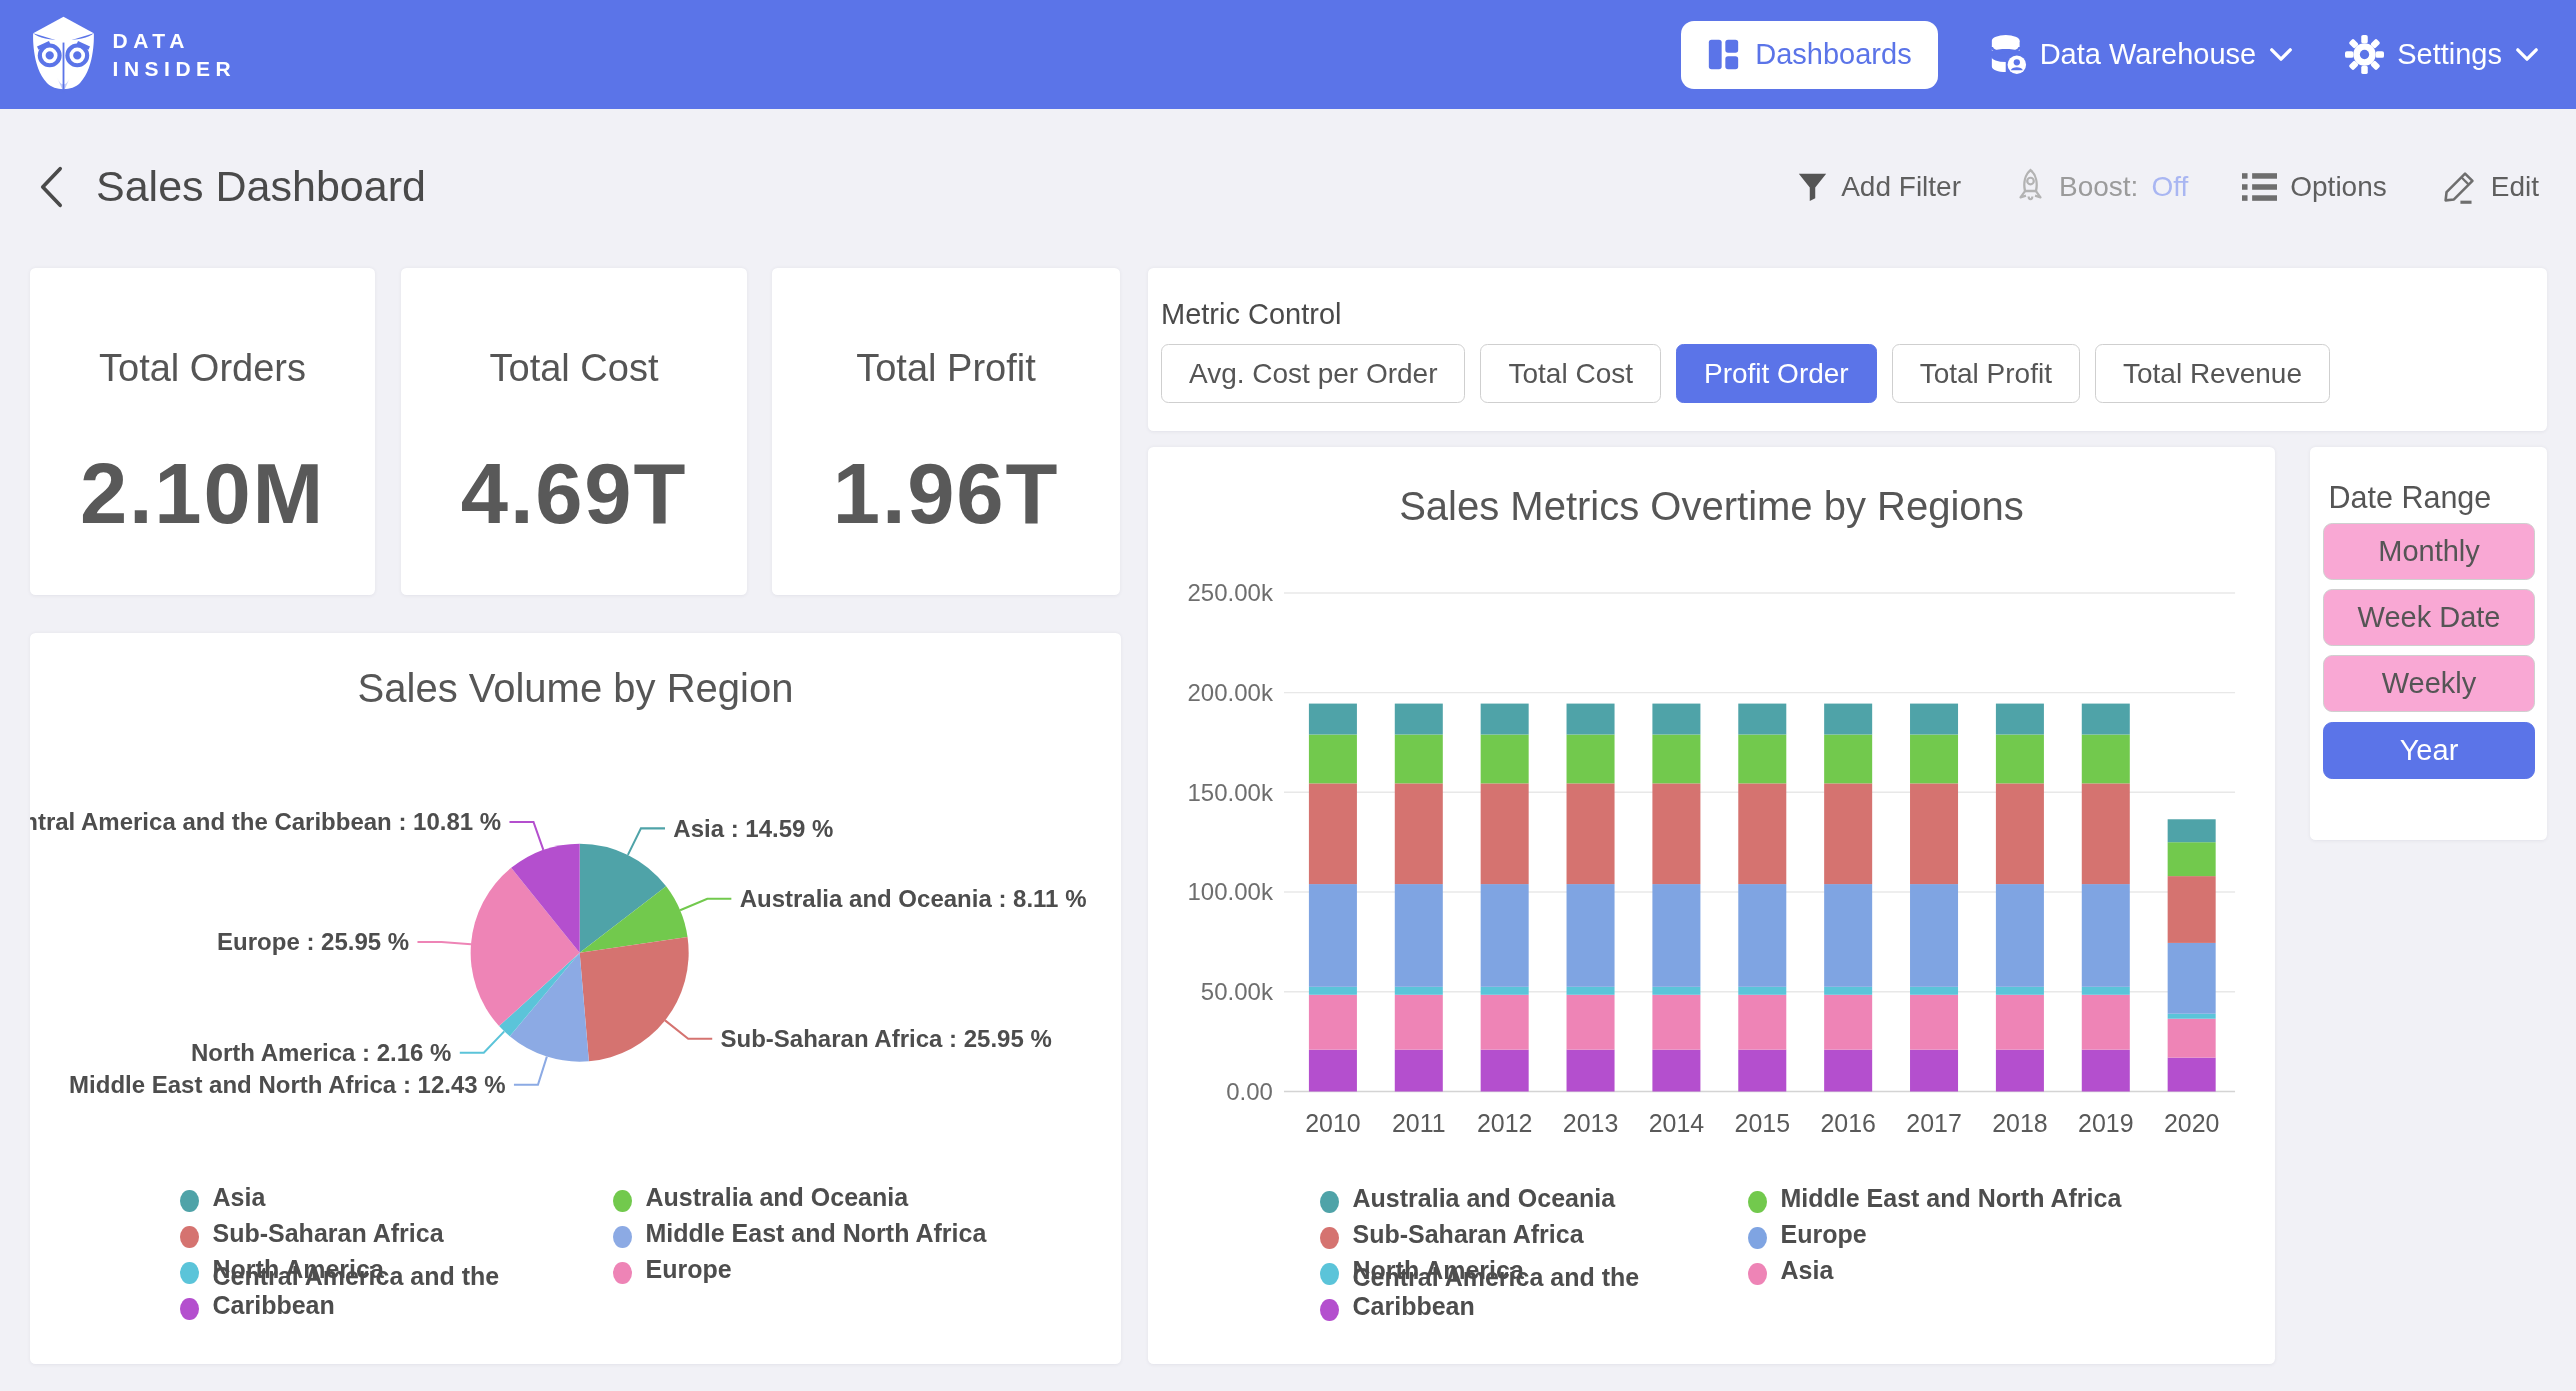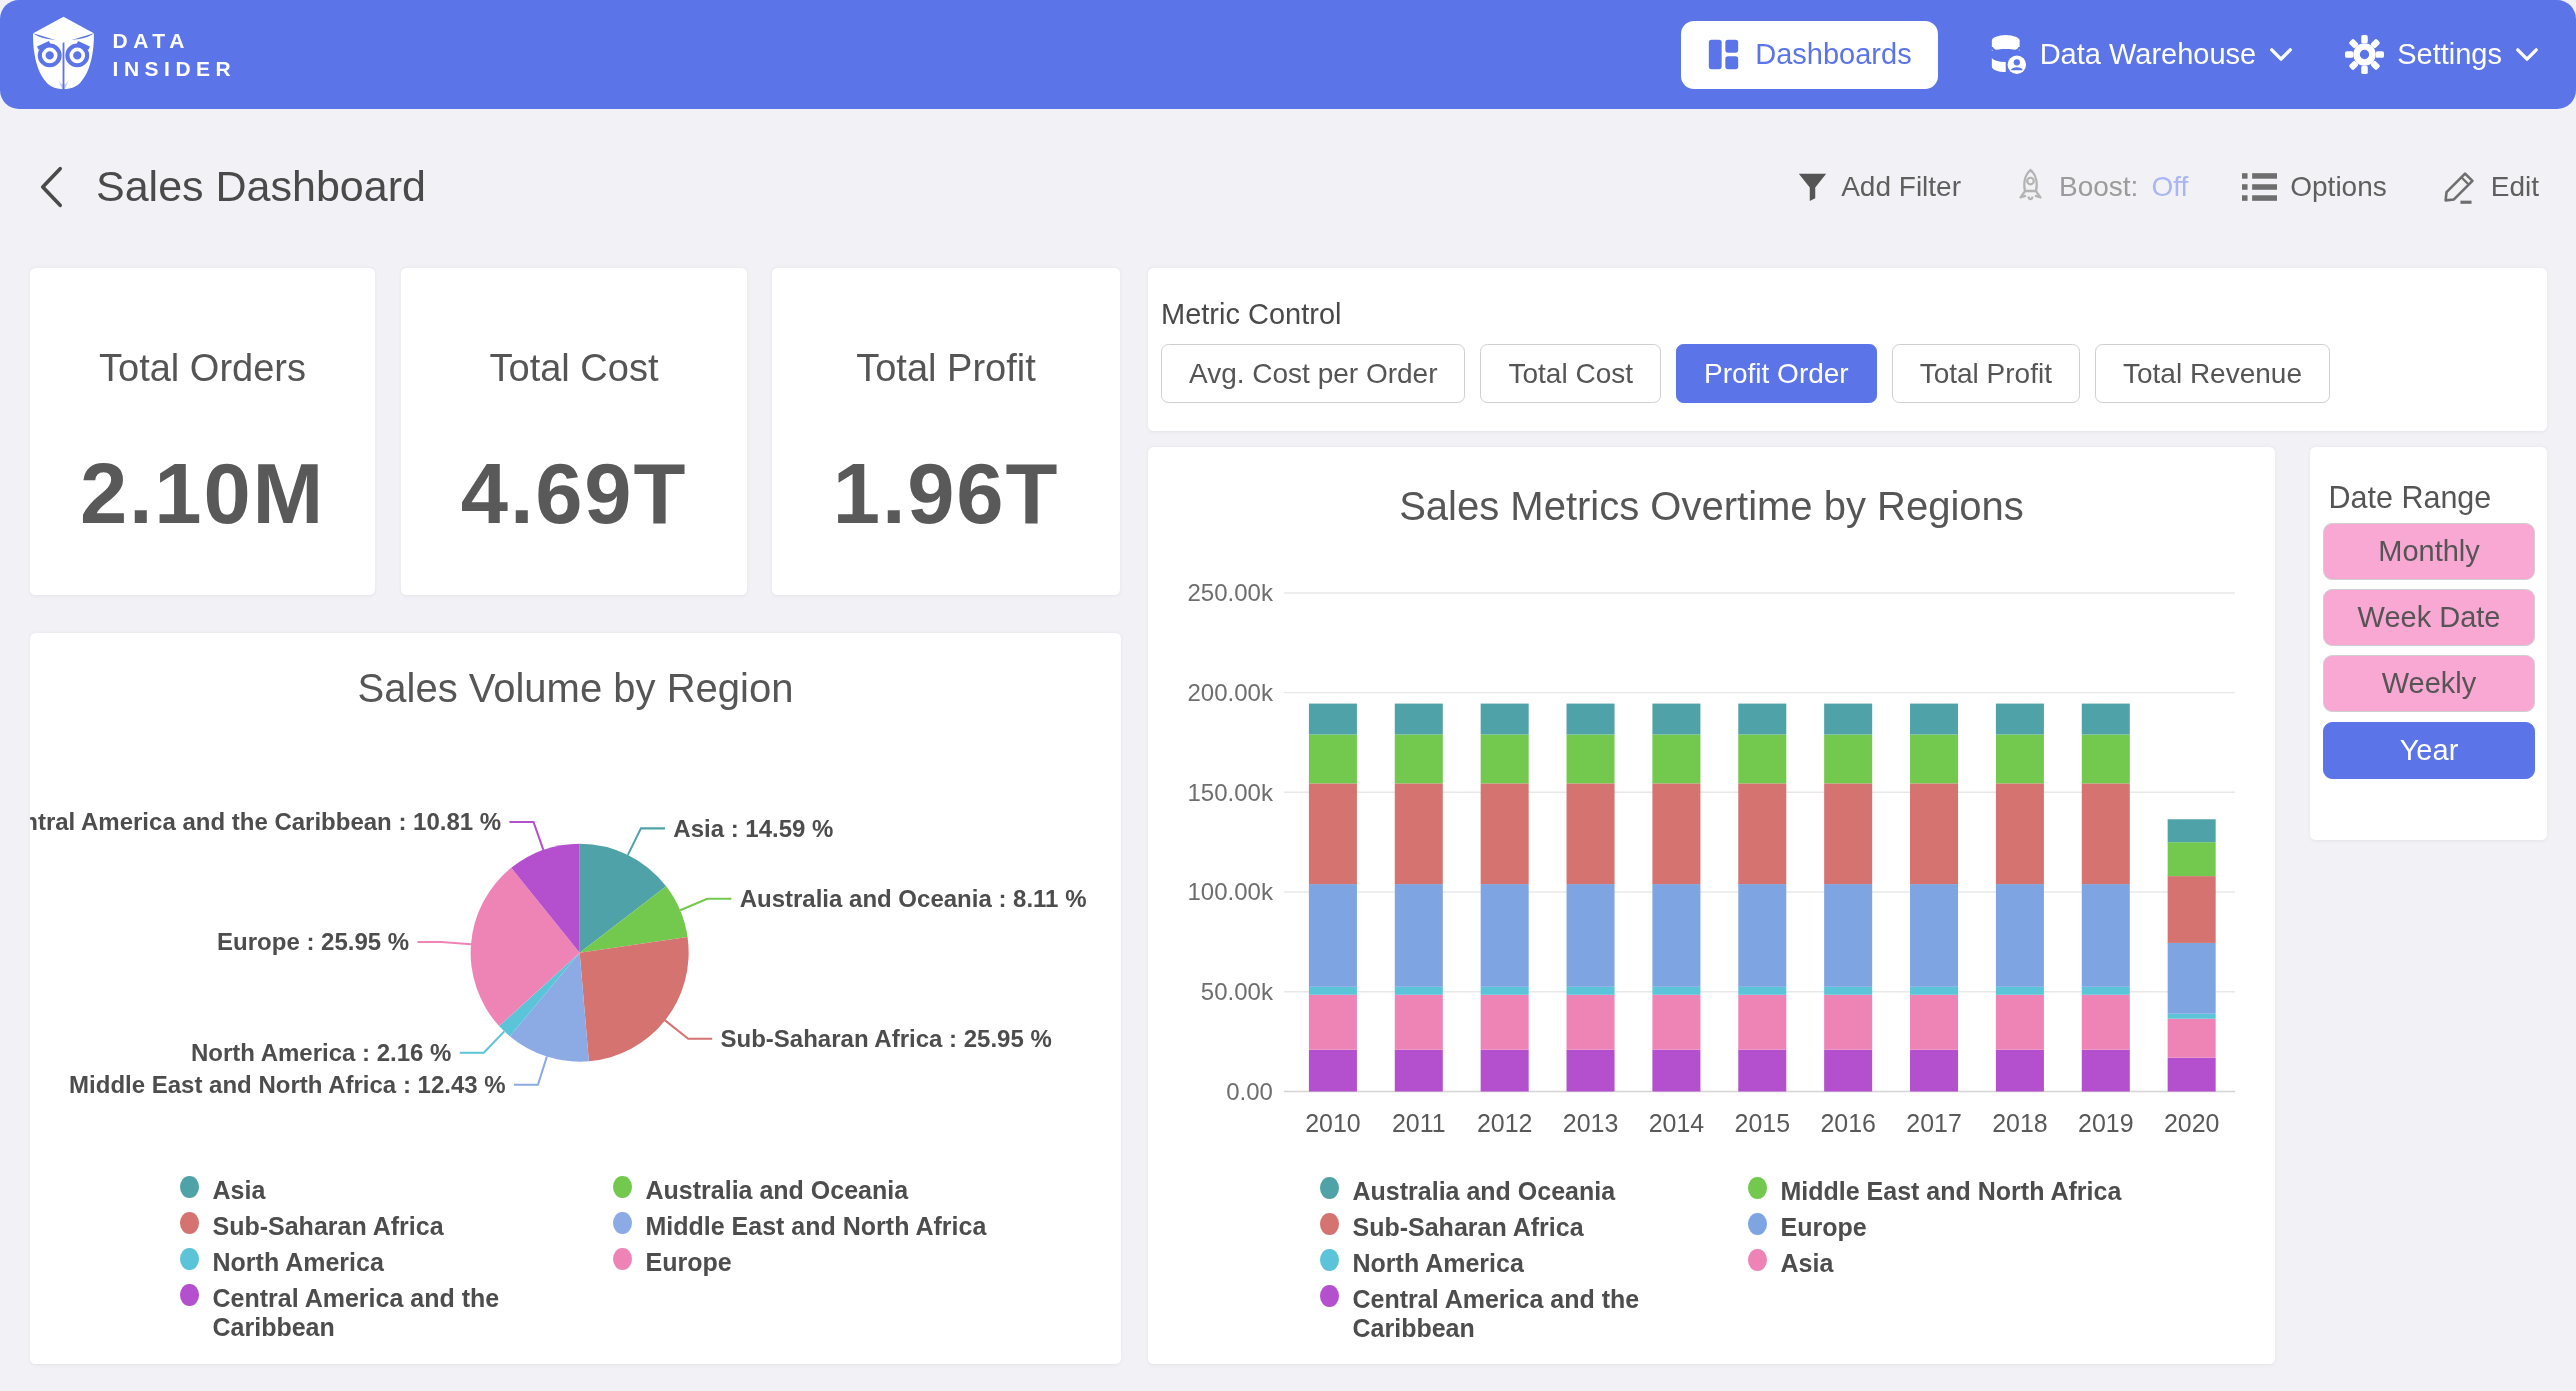--- a/index.html
+++ b/index.html
@@ -3,21 +3,21 @@
 <meta charset="utf-8">
 <style>
   * { margin:0; padding:0; box-sizing:border-box; }
   html,body { width:2576px; height:1391px; }
   body {
     font-family:"Liberation Sans","DejaVu Sans",sans-serif;
     background:#f1f1f6; position:relative; overflow:hidden; color:#4d4d4d;
   }
   
   .navbar { position:absolute; left:0; top:0; width:2576px; height:109px;
-    background:#5b74e8; display:flex; align-items:center;border-radius:19px; }
+    background:#5b74e8; display:flex; align-items:center; }
   .brand { display:flex; align-items:center; gap:16.6px; margin-left:31px; }
   .brand-text { color:#fff; font-weight:bold; font-size:21px; letter-spacing:5.5px; line-height:28px; }
   .nav-right { margin-left:auto; display:flex; align-items:center; gap:52px; margin-right:37px; }
   .nav-pill { background:#fff; border-radius:13px; height:68px; padding:0 26px;
     display:flex; align-items:center; gap:15px; color:#5b74e8; font-size:29px; font-weight:500; cursor:pointer; }
   .nav-item { display:flex; align-items:center; gap:13px; color:#fff; font-size:29px; cursor:pointer; }
   
   .page-header { position:absolute; left:0; top:109px; width:2576px; height:155px;
     display:flex; align-items:center; }
   .back-btn { margin-left:28px; width:46px; height:46px; display:flex; align-items:center; justify-content:center; cursor:pointer; }
@@ -34,21 +34,21 @@
   
   .mc-label { position:absolute; left:13px; top:30px; font-size:29px; color:#4a4a4a; }
   .mc-row { position:absolute; left:13px; top:76px; display:flex; gap:15px; }
   .mc-btn { height:59px; padding:0 27px; border:1.8px solid #cfcfcf; border-radius:7.4px;
     background:#fff; color:#555; font-size:28px; display:flex; align-items:center; cursor:pointer; white-space:nowrap; }
   .mc-btn.selected { background:#5b74e8; border-color:#5b74e8; color:#fff; }
   
   .chart-title { position:absolute; width:100%; text-align:center; font-size:40px; color:#565656; }
   
   .legend { position:absolute; display:grid; grid-auto-rows:36px; }
-  .legend-item { display:flex; align-items:flex-start; gap:14px; font-size:25px; font-weight:bold; color:#4d4d4d; cursor:pointer; }
+  .legend-item { display:flex; align-items:flex-end; gap:14px; font-size:25px; font-weight:bold; color:#4d4d4d; cursor:pointer; }
   .legend-dot { width:18.5px; height:22px; border-radius:50%; flex:0 0 auto; }
   
   .dr-label { position:absolute; left:18.5px; top:33px; font-size:30.5px; color:#555; }
   .dr-col { position:absolute; left:13px; top:76px; width:212px; display:flex; flex-direction:column; gap:9.2px; }
   .dr-btn { height:57px; border:1.8px solid #cfcfcf; border-radius:9.2px; background:#f9a8d4;
     color:#555; font-size:29px; display:flex; align-items:center; justify-content:center; cursor:pointer; }
   .dr-btn.selected { background:#5b74e8; border-color:#5b74e8; color:#fff; }
   svg text { font-family:"Liberation Sans","DejaVu Sans",sans-serif; }
 </style>
 </head>

